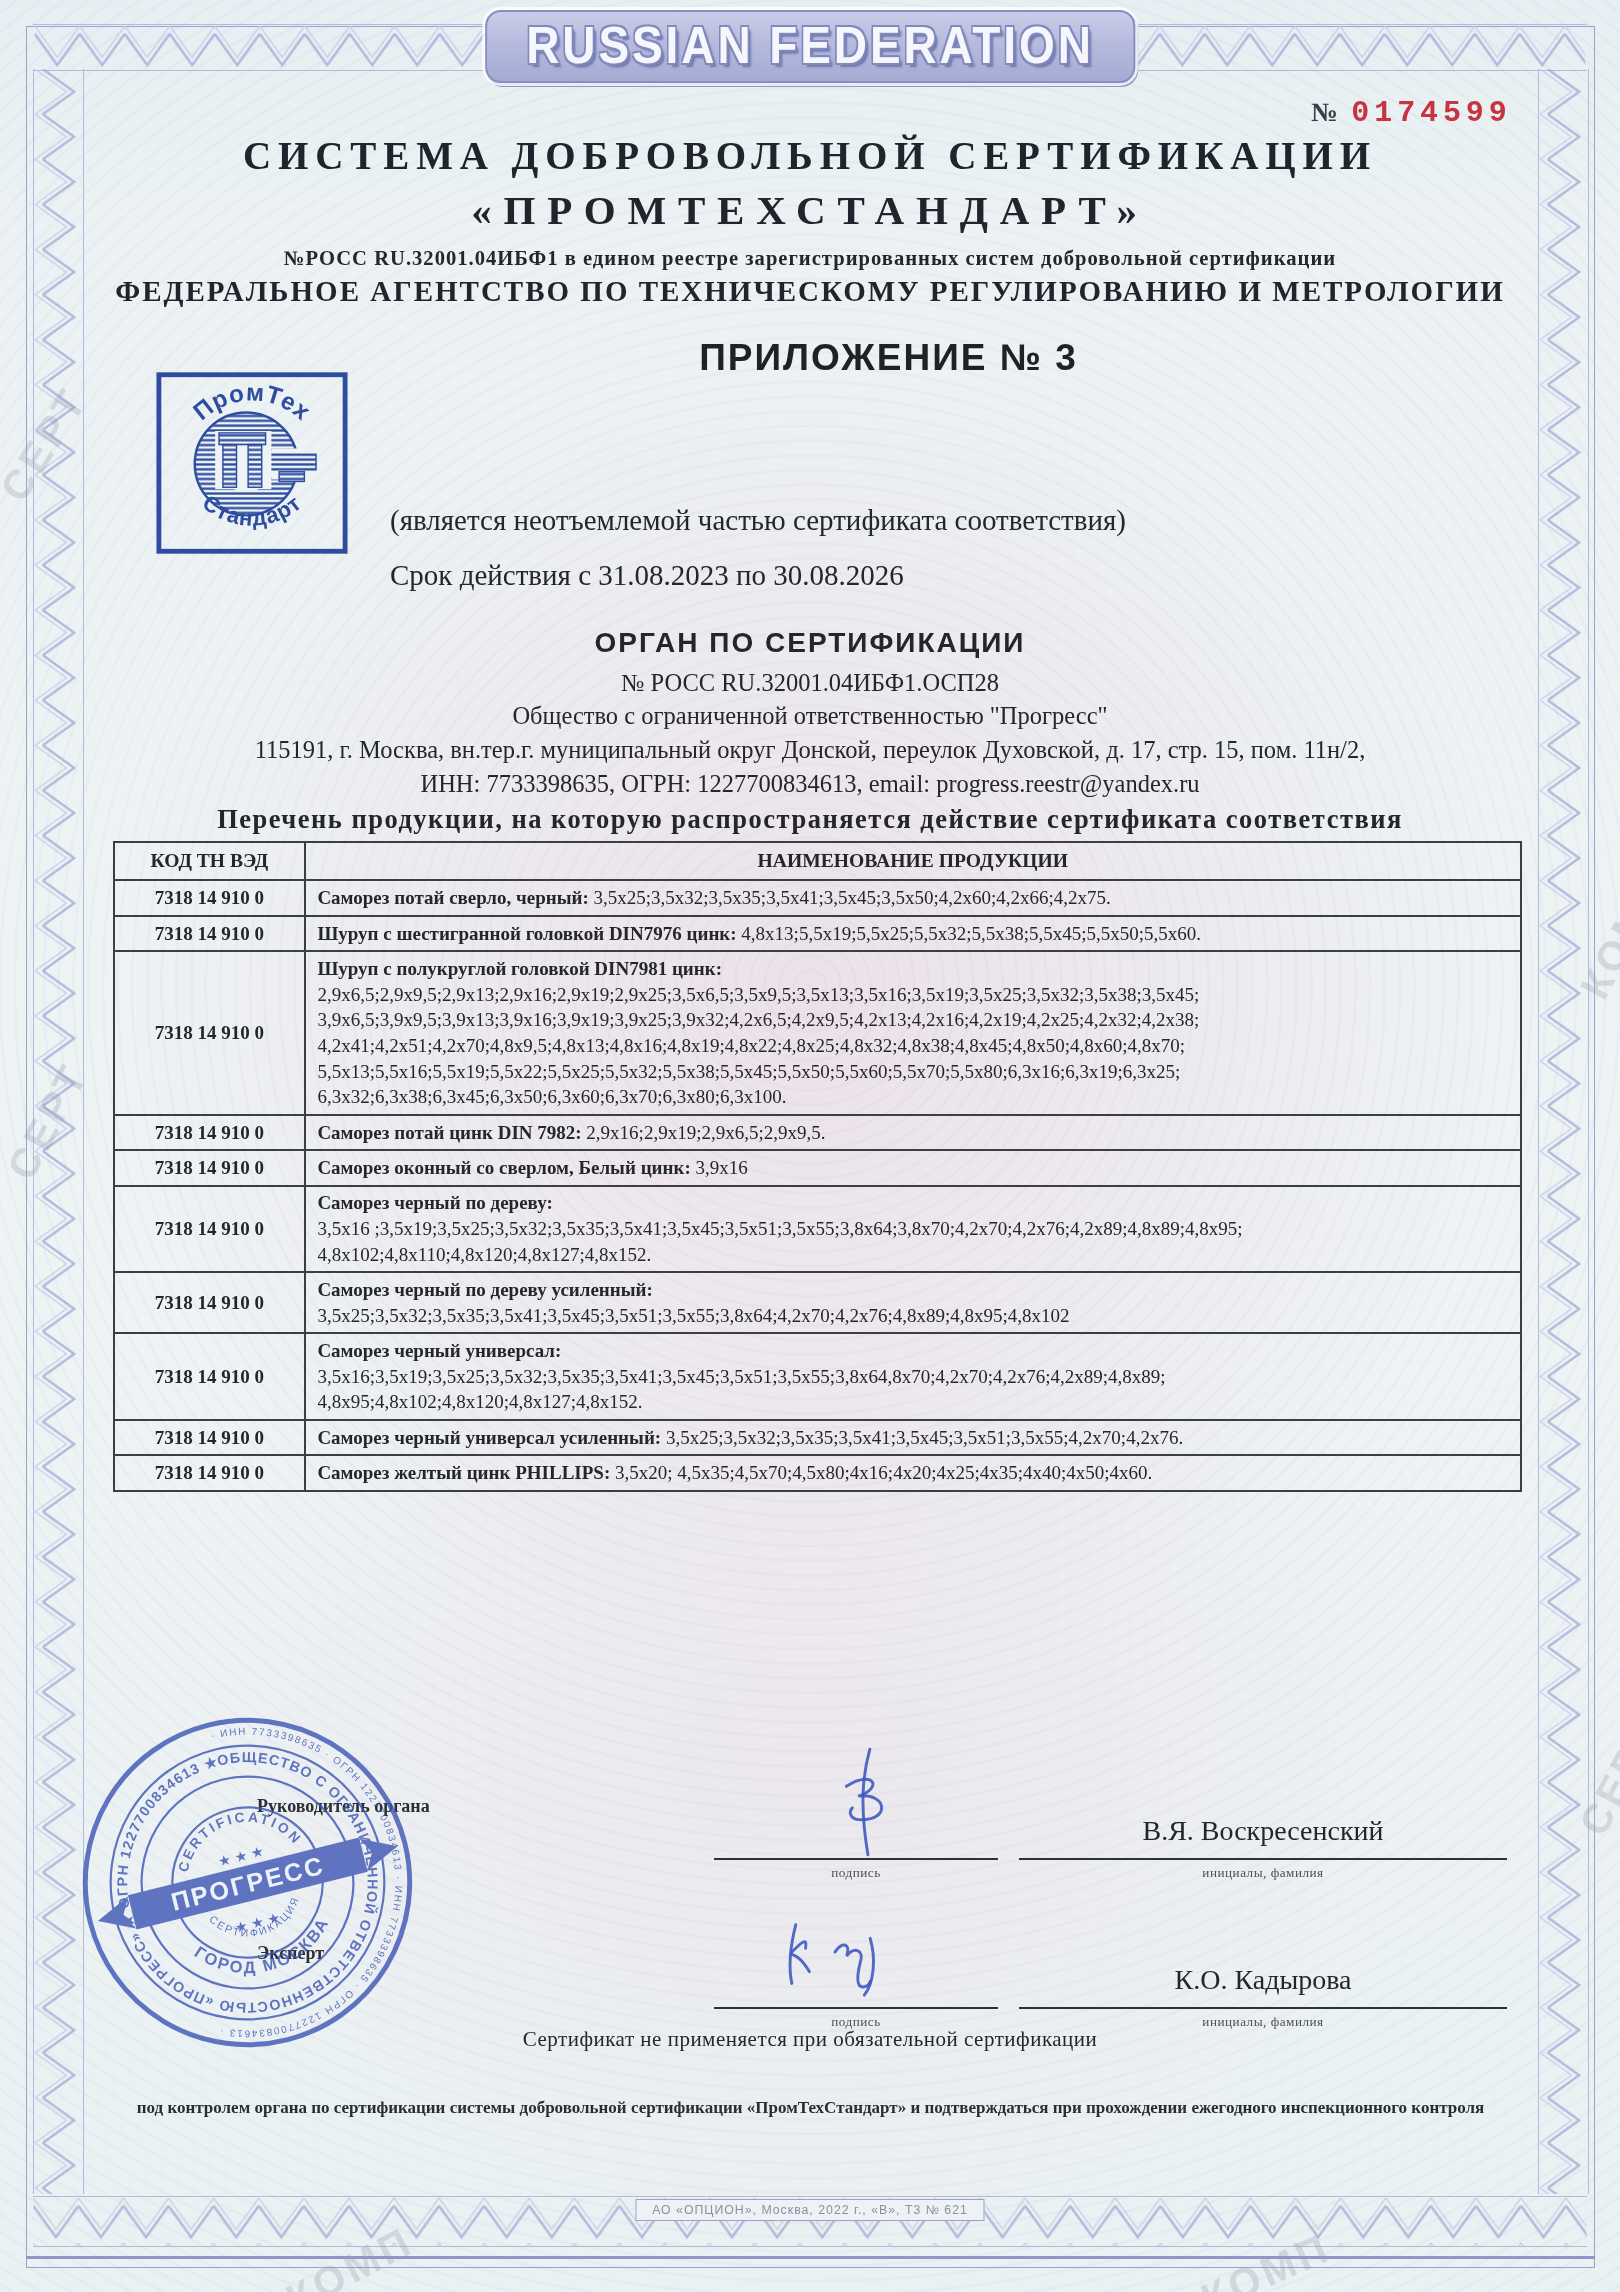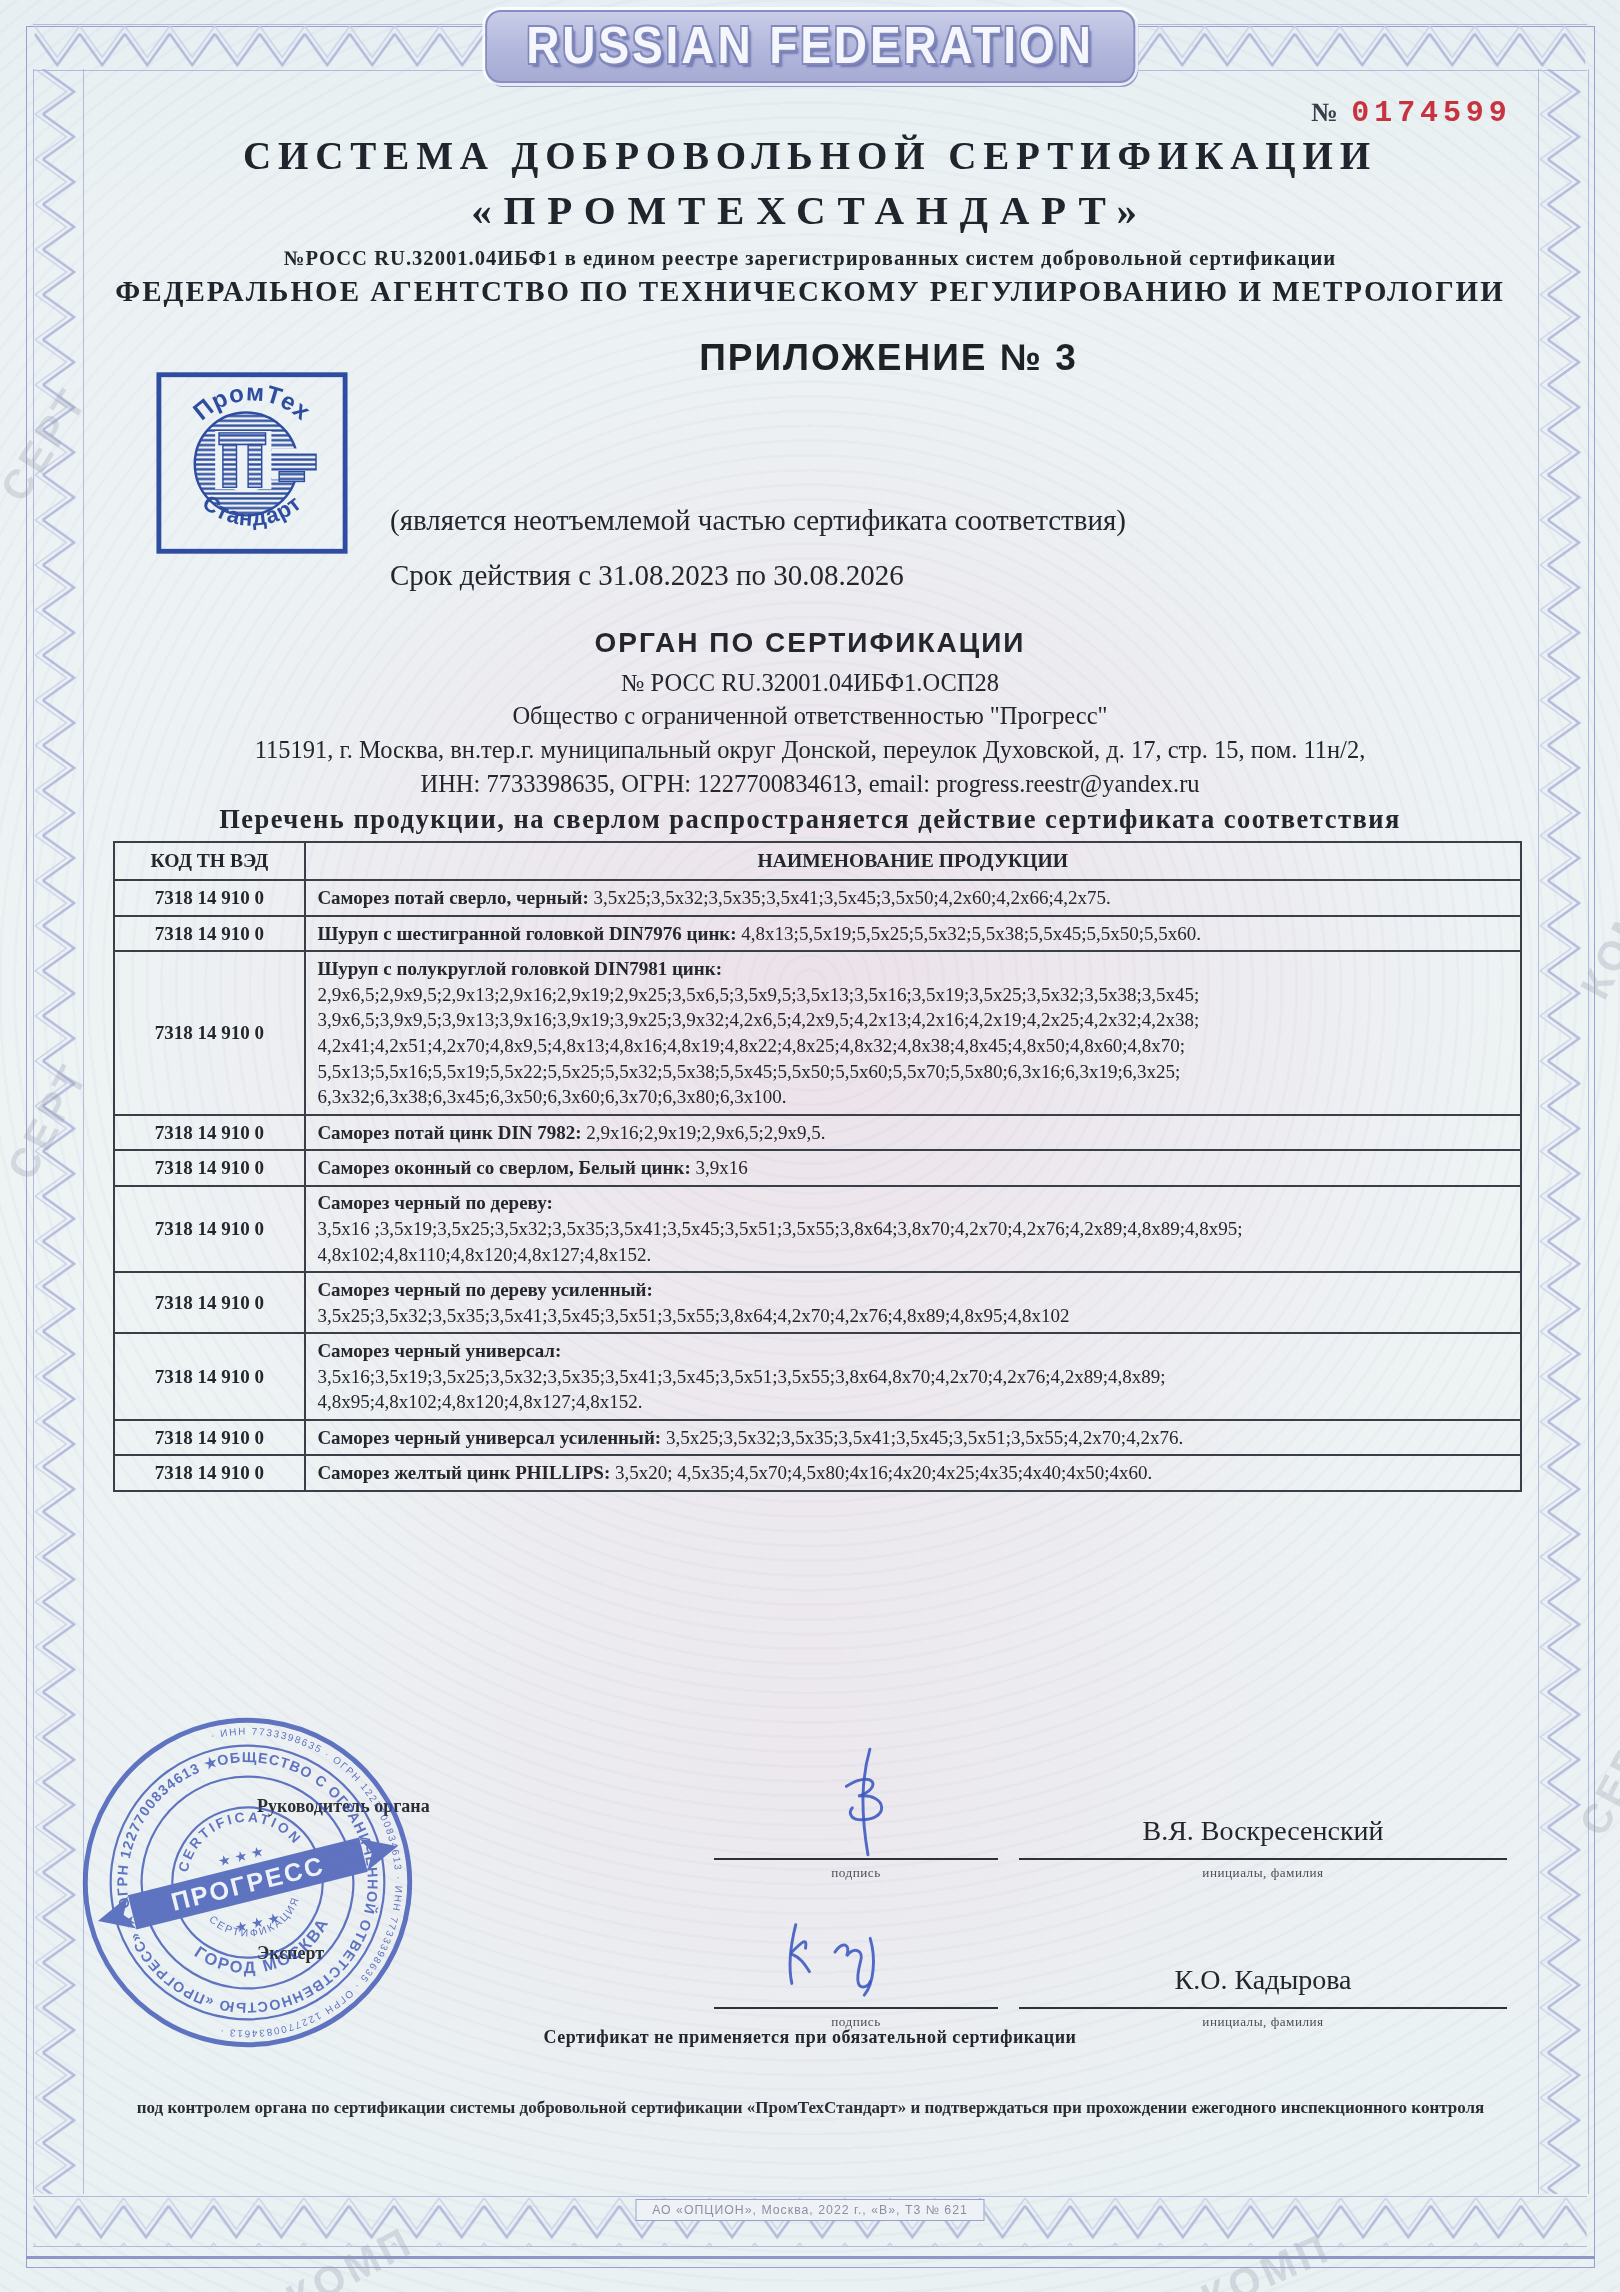--- a/index.html
+++ b/index.html
@@ -101,21 +101,21 @@
   .c2a{left:714px;top:2014px;width:284px;text-align:center;}
   .c2b{left:1019px;top:2014px;width:488px;text-align:center;}
   .signame{position:absolute;font-size:28px;color:#23262c;z-index:2;text-align:center;white-space:nowrap;}
   .n1{left:1019px;top:1815px;width:488px;}
   .n2{left:1019px;top:1964px;width:488px;}
   .sig{position:absolute;z-index:2;}
   .sig path{fill:none;stroke:#3b57c0;stroke-width:3;stroke-linecap:round;opacity:.88;}
   .sig1{left:821px;top:1743px;}
   .sig2{left:776px;top:1909px;}
 
-  .not-mand{top:2027px;font-weight:bold;font-size:18px;letter-spacing:0.5px;}
+  .not-mand{top:2027px;font-weight:normal;font-size:21px;letter-spacing:0.5px;}
   .fine{left:59px;width:1503px;text-align:center;font-weight:bold;font-size:17px;color:#2a2d33;}
   .fine1{top:2070px;}
   .fine2{top:2098px;}
   .plate{position:absolute;top:2199px;left:50%;transform:translateX(-50%);z-index:2;
     border:1.5px solid #9aa2c8;background:#eef2f6;padding:2.9px 15.7px;
     font-family:"Liberation Sans",sans-serif;font-size:12.3px;color:#8b90a0;letter-spacing:1px;white-space:nowrap;}
 </style>
 </head>
 <body>
 
@@ -205,21 +205,21 @@
 
   <div class="abs appendix-title">ПРИЛОЖЕНИЕ № 3</div>
   <div class="abs integral">(является неотъемлемой частью сертификата соответствия)</div>
   <div class="abs validity">Срок действия с 31.08.2023 по 30.08.2026</div>
 
   <div class="abs ctr org-head">ОРГАН ПО СЕРТИФИКАЦИИ</div>
   <div class="abs ctr org-num">№ РОСС RU.32001.04ИБФ1.ОСП28</div>
   <div class="abs ctr org-name">Общество с ограниченной ответственностью "Прогресс"</div>
   <div class="abs ctr org-addr">115191, г. Москва, вн.тер.г. муниципальный округ Донской, переулок Духовской, д. 17, стр. 15, пом. 11н/2,</div>
   <div class="abs ctr org-req">ИНН: 7733398635, ОГРН: 1227700834613, email: progress.reestr@yandex.ru</div>
-  <div class="abs ctr products-head">Перечень продукции, на сверлом распространяется действие сертификата соответствия</div>
+  <div class="abs ctr products-head">Перечень продукции, на которую распространяется действие сертификата соответствия</div>
 
   <div class="tablewrap">
     <table>
       <thead>
         <tr>
           <th style="width:165px">КОД ТН ВЭД</th>
           <th>НАИМЕНОВАНИЕ ПРОДУКЦИИ</th>
         </tr>
       </thead>
       <tbody>

